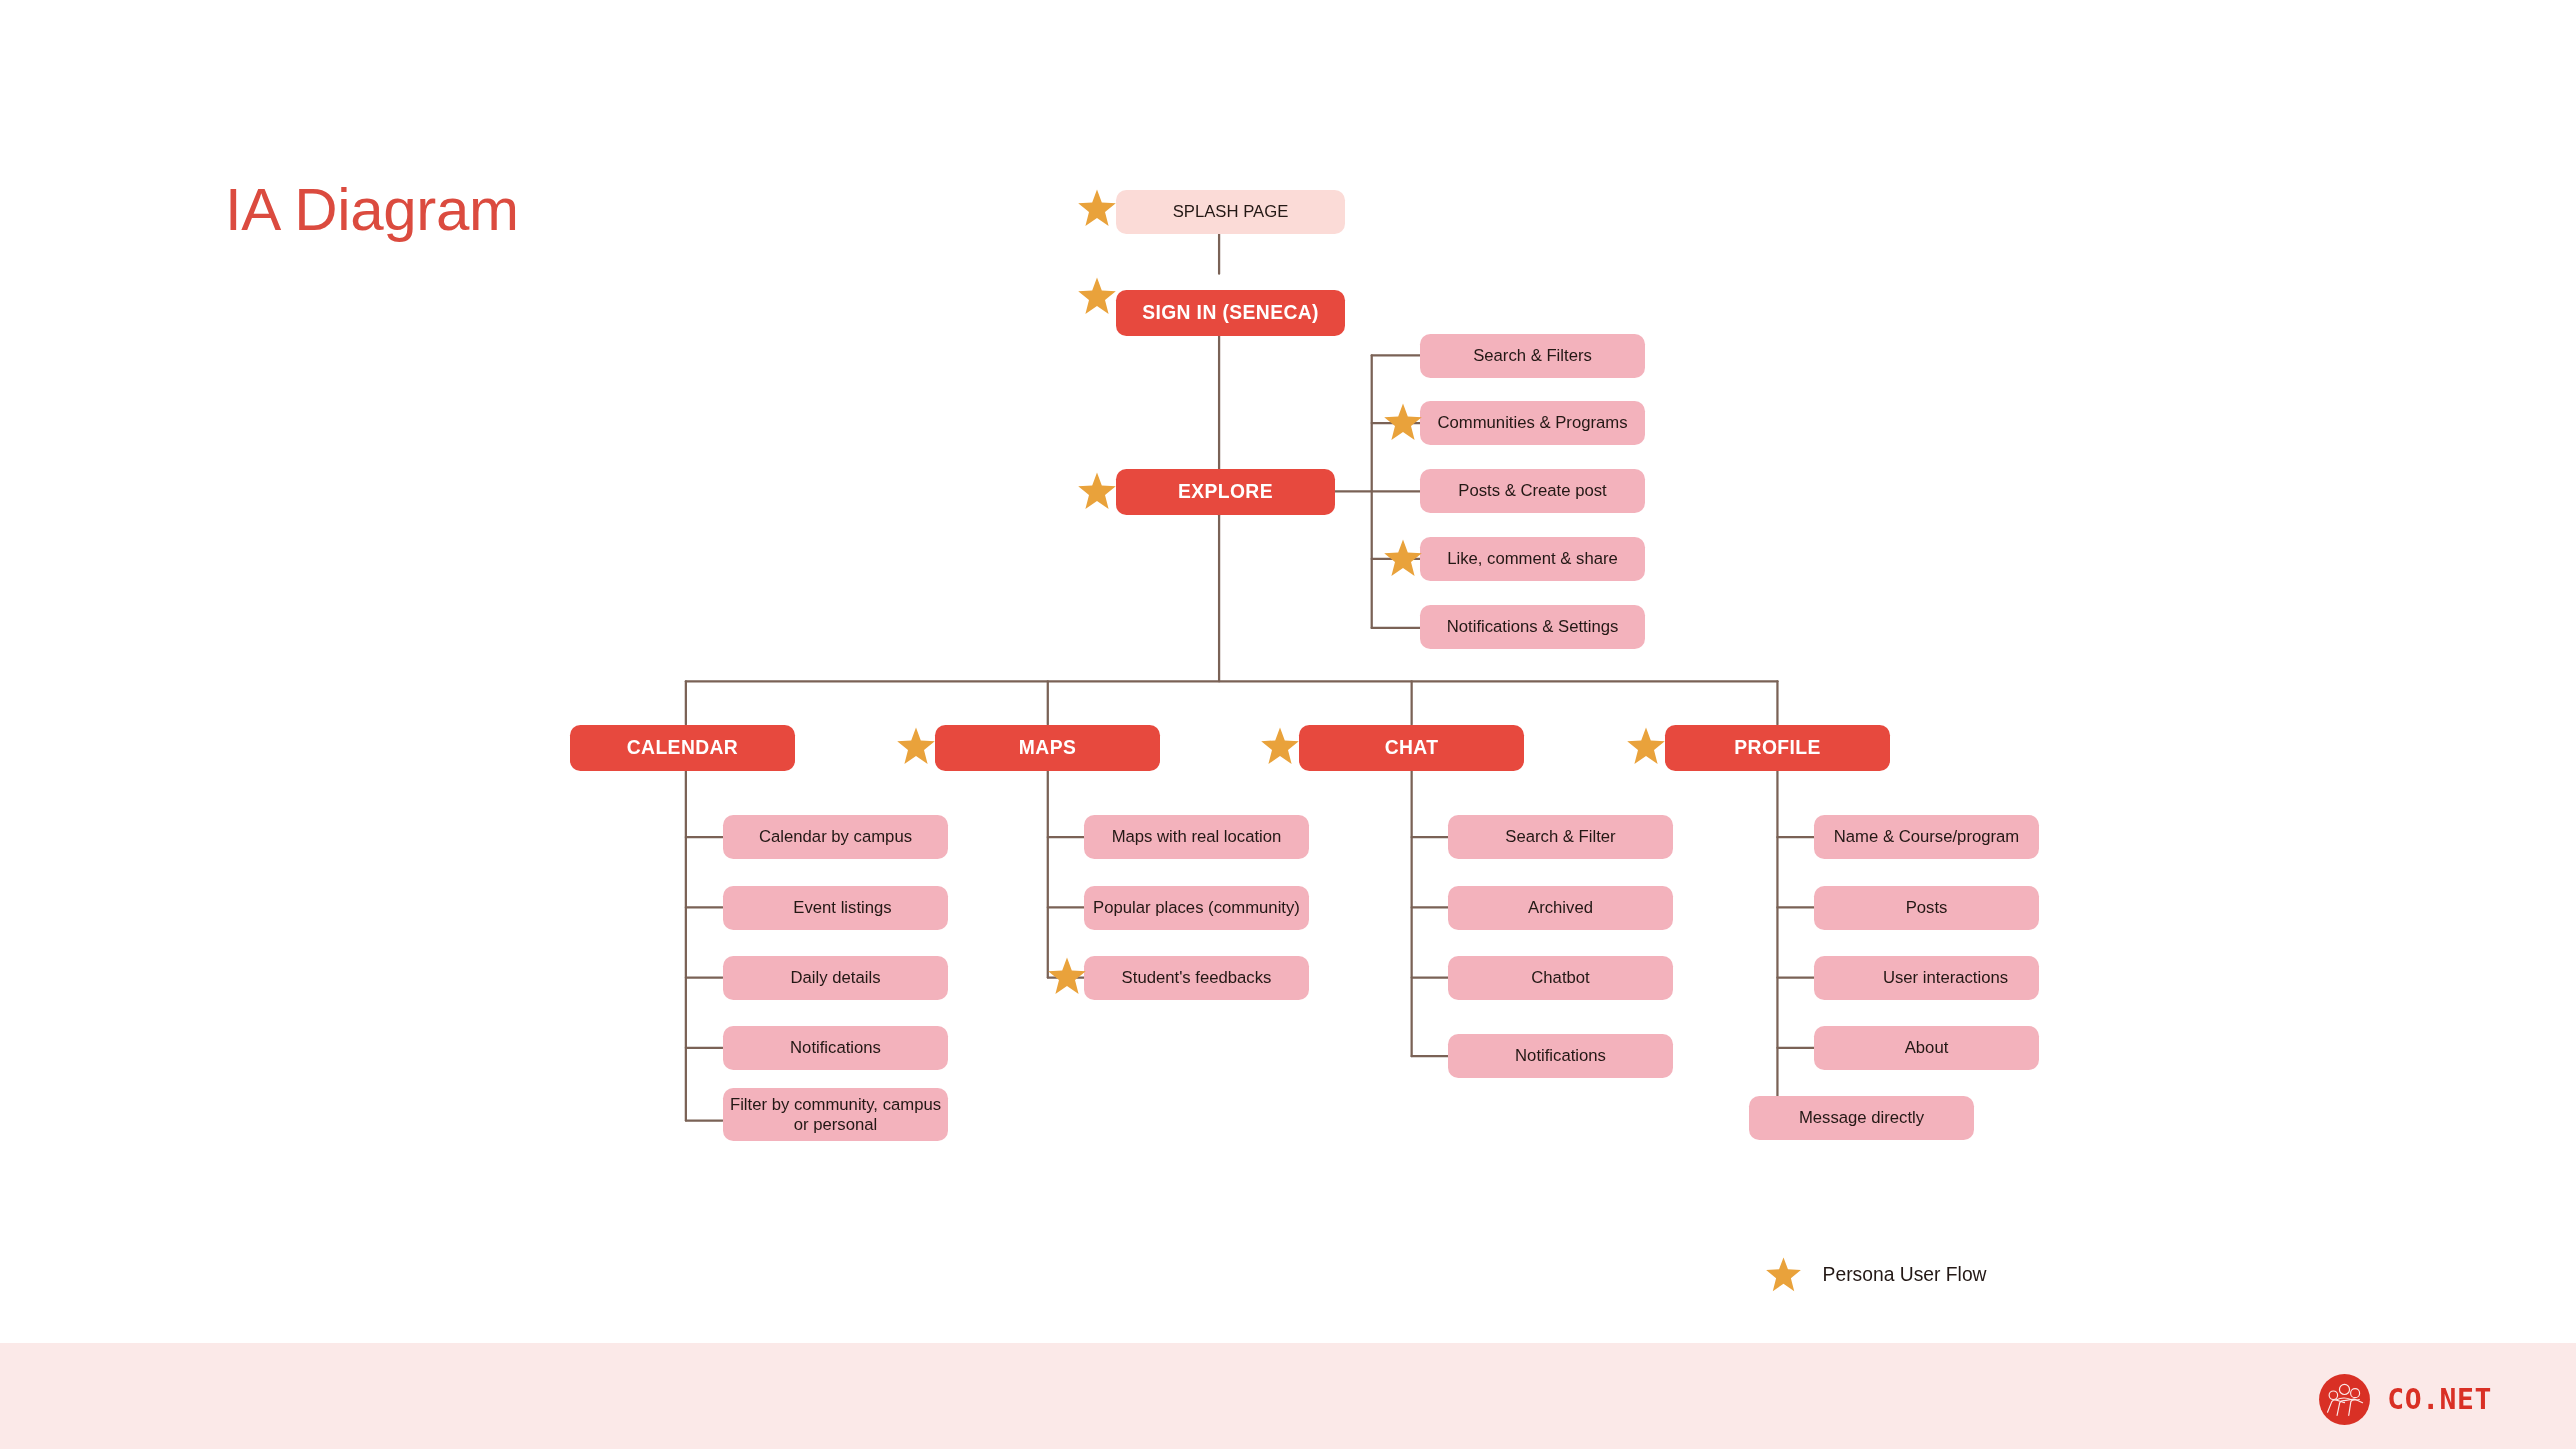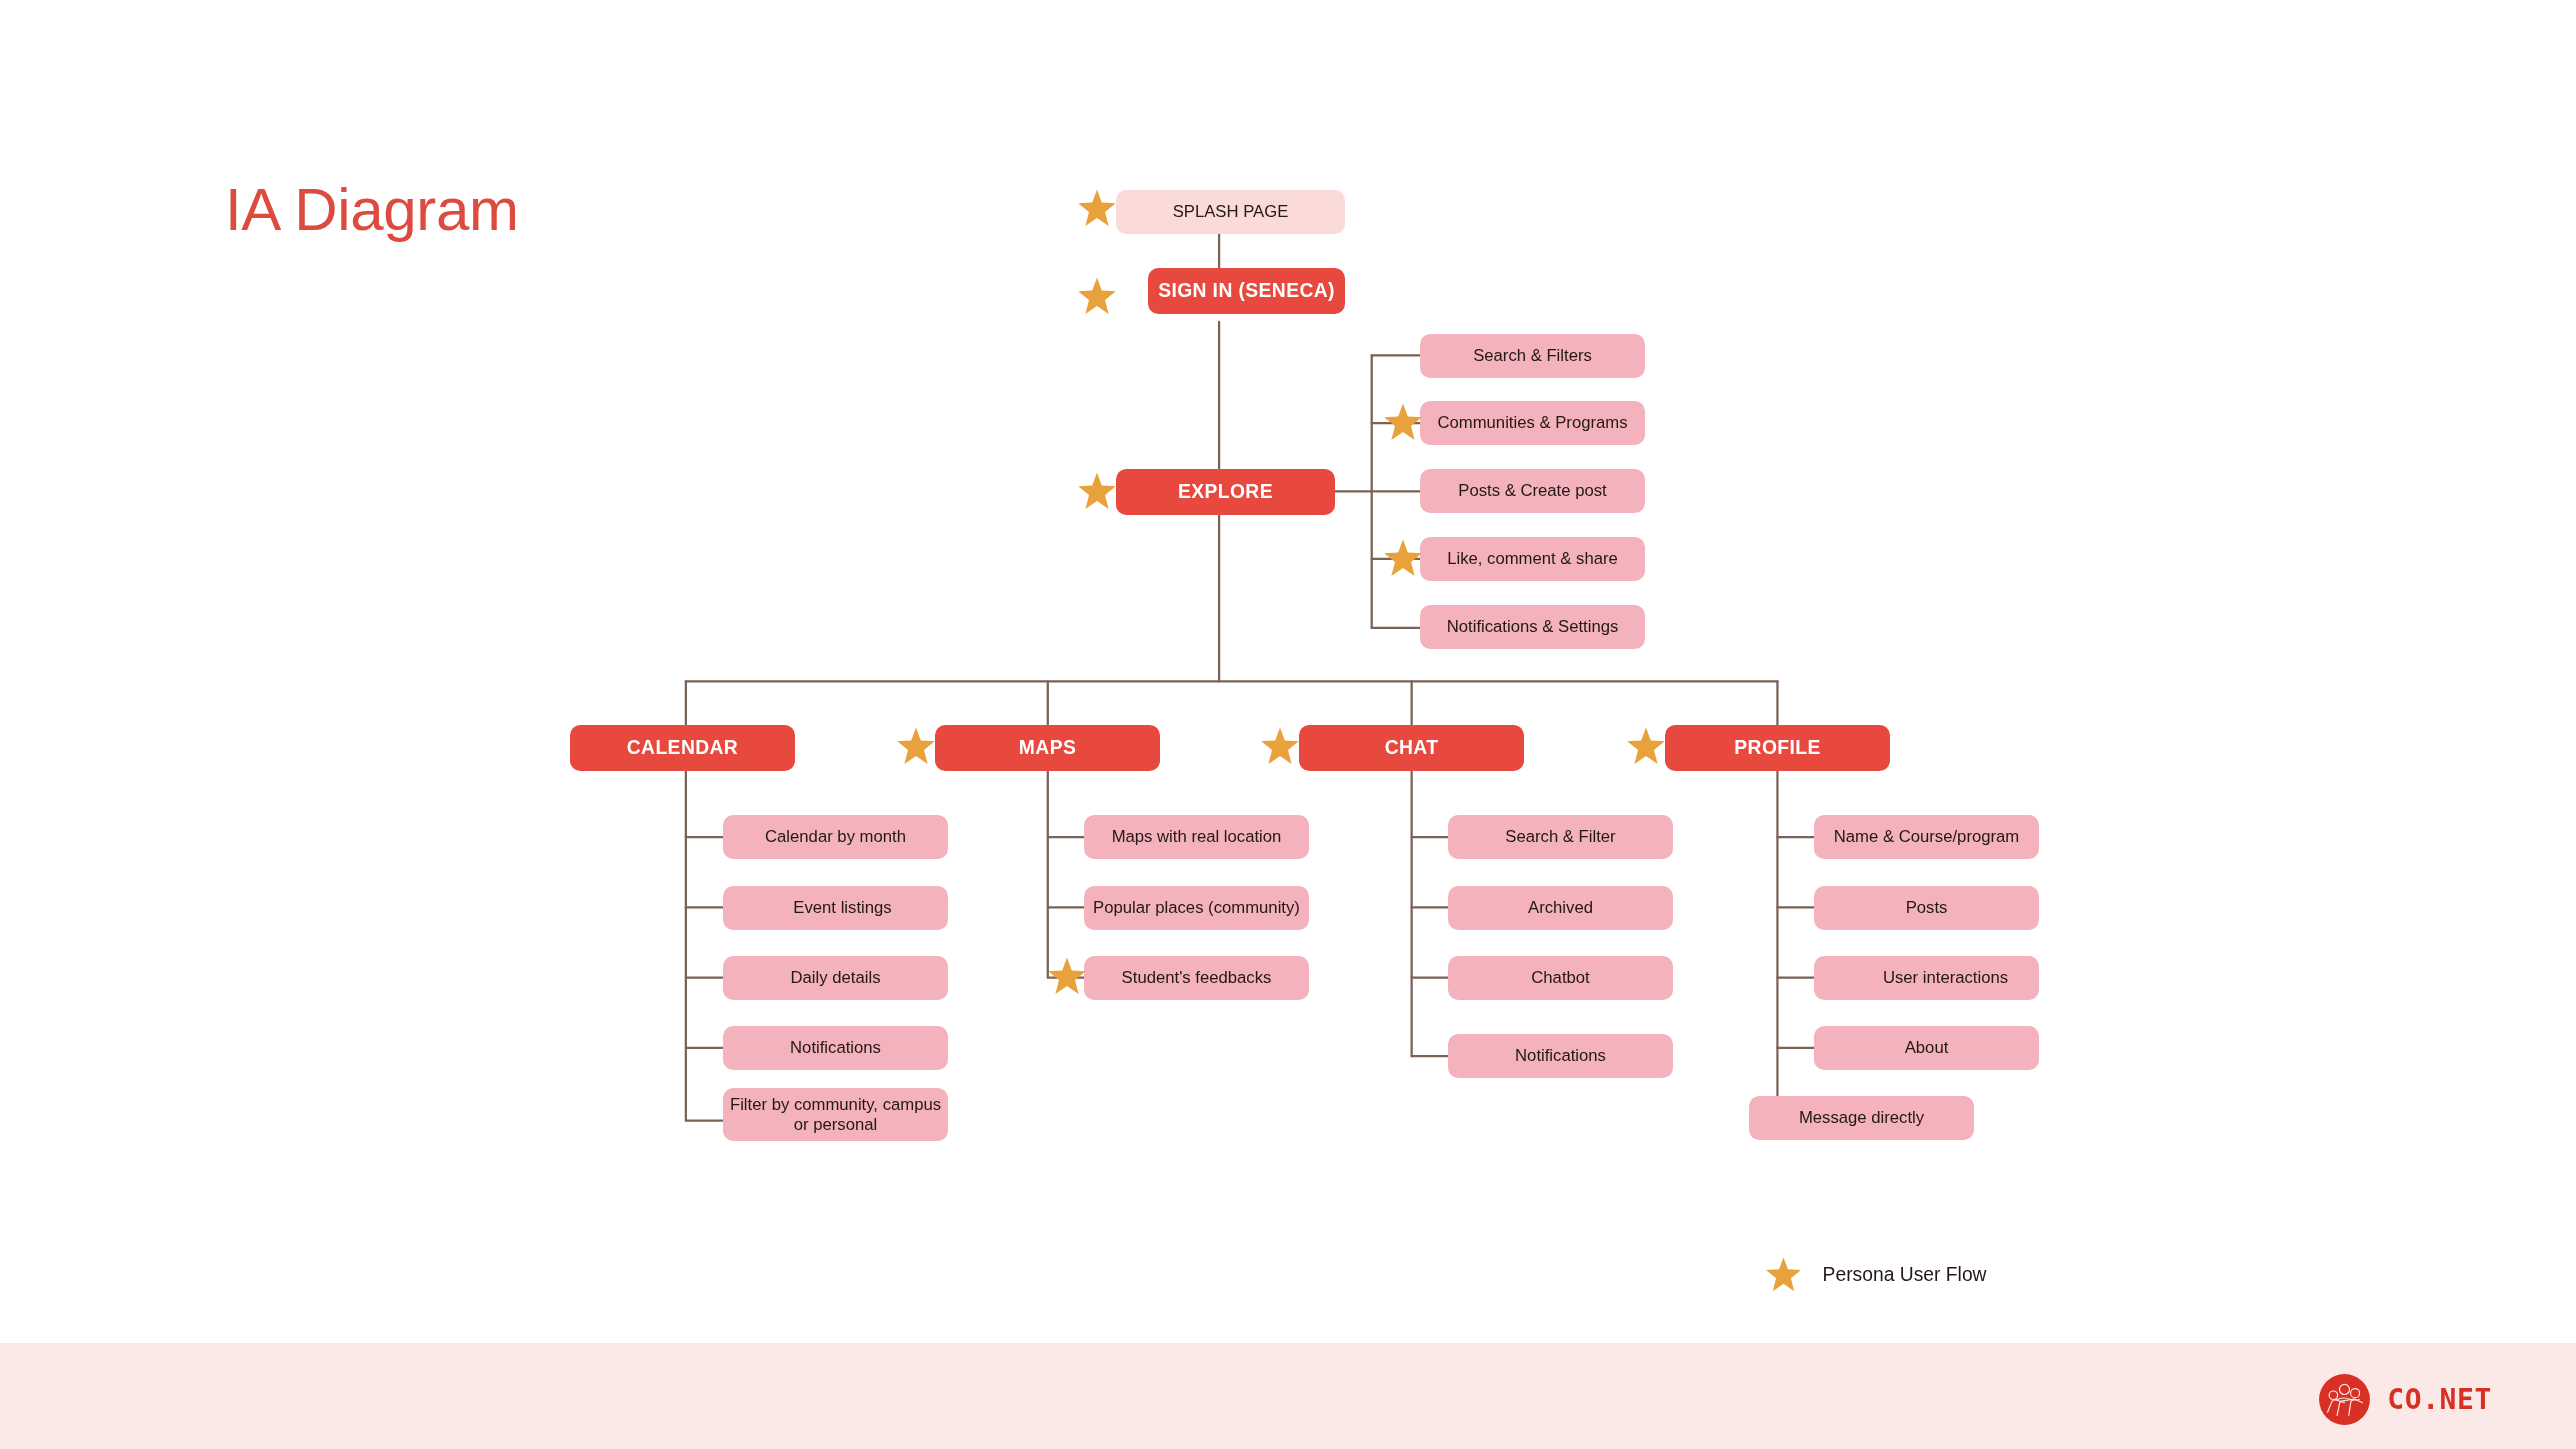--- a/index.html
+++ b/index.html
@@ -191,21 +191,21 @@
 
   <div class="node node-splash" style="left:1116px; top:190px; width:229px; height:44px;">
     <span>SPLASH PAGE</span>
   </div>
   <div class="star" style="left:1077px; top:188px;">
     <svg viewBox="0 0 100 100">
         <polygon points="50,4 62,36 97,38 70,60 79,95 50,75 21,95 30,60 3,38 38,36" fill="#E9A23B"></polygon>
       </svg>
   </div>
 
-  <div class="node node-primary" style="left:1116px; top:268px; width:197px; height:46px;margin-left:32px;">
+  <div class="node node-primary" style="left:1116px; top:290px; width:229px; height:46px;">
     <span>SIGN IN (SENECA)</span>
   </div>
   <div class="star" style="left:1077px; top:276px;">
     <svg viewBox="0 0 100 100">
         <polygon points="50,4 62,36 97,38 70,60 79,95 50,75 21,95 30,60 3,38 38,36" fill="#E9A23B"></polygon>
       </svg>
   </div>
 
   <div class="node node-primary" style="left:1116px; top:469px; width:219px; height:46px;">
     <span>EXPLORE</span>
@@ -244,21 +244,21 @@
 
   <div class="node node-sub" style="left:1420px; top:605px; width:225px; height:44px;">
     <span>Notifications &amp; Settings</span>
   </div>
 
   <div class="node node-primary" style="left:570px; top:725px; width:225px; height:46px;">
     <span>CALENDAR</span>
   </div>
 
   <div class="node node-sub" style="left:723px; top:815px; width:225px; height:44px;">
-    <span>Calendar by month</span>
+    <span>Calendar by campus</span>
   </div>
   <div class="node node-sub" style="left:723px; top:886px; width:225px; height:44px;padding-left:14px;">
     <span>Event listings</span>
   </div>
   <div class="node node-sub" style="left:723px; top:956px; width:225px; height:44px;">
     <span>Daily details</span>
   </div>
   <div class="node node-sub" style="left:723px; top:1026px; width:225px; height:44px;">
     <span>Notifications</span>
   </div>

